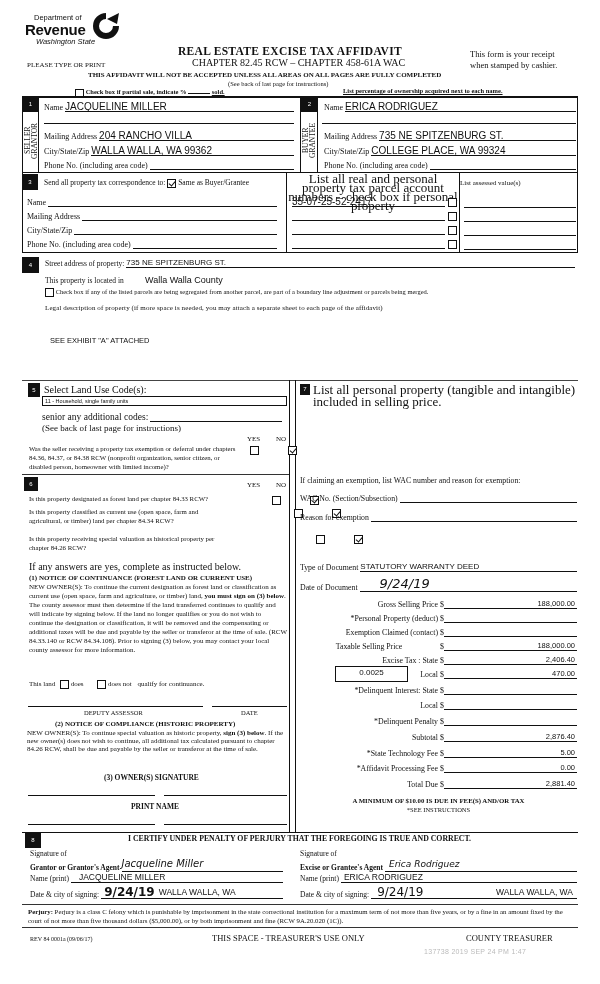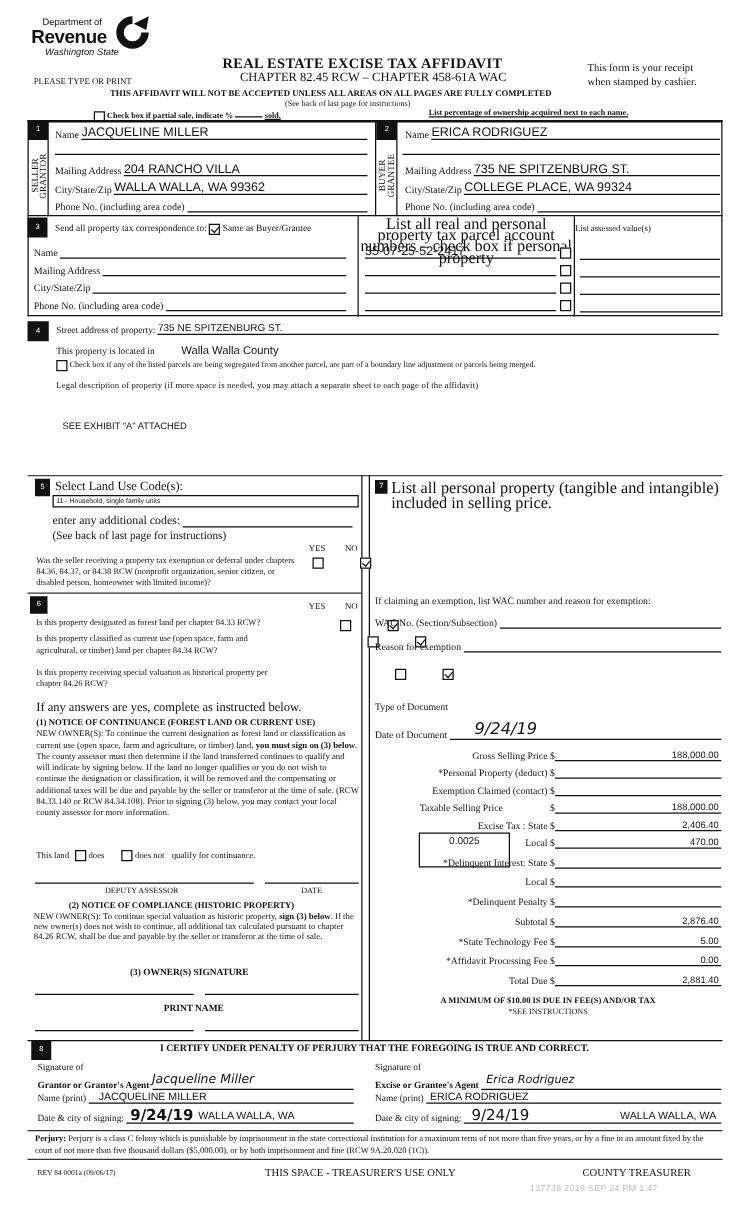--- a/index.html
+++ b/index.html
@@ -174,21 +174,21 @@
 
 
 <div class="abs" style="left:22px;top:380px;width:556px;border-top:1.5px solid #444"></div>
 <div class="abs" style="left:295px;top:380px;height:452px;border-left:1px solid #111"></div>
 <div class="abs" style="left:289px;top:380px;height:452px;border-left:1px solid #111"></div>
 
 <div class="numbox" style="left:28px;top:383px;width:12px;height:14px;line-height:14px">5</div>
 <div class="abs" style="left:44px;top:384px;font-size:10px">Select Land Use Code(s):</div>
 <div class="abs sans" style="left:42px;top:396px;width:245px;height:10px;border:1.5px solid #111;font-size:5.5px;line-height:8px;padding-left:2px">11 - Household, single family units</div>
 <div class="row" style="left:42px;top:410px;width:240px;font-size:9.5px">
-  <span class="lbl">enter any additional codes:</span>
+  <span class="lbl">senior any additional codes:</span>
     <span class="fill" style="height:12px"></span>
 </div>
 <div class="abs" style="left:42px;top:423px;font-size:9px">(See back of last page for instructions)</div>
 <div class="abs" style="left:247px;top:435px;font-size:7px">YES</div>
 <div class="abs" style="left:276px;top:435px;font-size:7px">NO</div>
 <div class="abs" style="left:29px;top:444px;width:214px;font-size:6.8px;line-height:9px">Was the seller receiving a property tax exemption or deferral under chapters 84.36, 84.37, or 84.38 RCW (nonprofit organization, senior citizen, or disabled person, homeowner with limited income)?</div>
 <span class="abs cb" style="left:250px;top:445px"></span>
 <span class="abs cb checked" style="left:277px;top:445px"></span>
 
 
@@ -247,28 +247,29 @@
 <div class="row" style="left:300px;top:492px;width:277px;font-size:7.8px">
   <span class="lbl">WAC No. (Section/Subsection)</span>
     <span class="fill"></span>
 </div>
 <div class="row" style="left:300px;top:511px;width:277px;font-size:7.8px">
   <span class="lbl">Reason for exemption</span>
     <span class="fill"></span>
 </div>
 <div class="row" style="left:300px;top:561px;width:277px;font-size:7.8px">
   <span class="lbl">Type of Document</span>
+  <span class="fill filled" style="font-size:8px">STATUTORY WARRANTY DEED</span>
 </div>
 <div class="row" style="left:300px;top:577px;width:277px;font-size:7.8px">
   <span class="lbl">Date of Document</span>
   <span class="fill hand" style="font-size:13px;height:15px;line-height:14px;padding-left:20px">9/24/19</span>
 </div>
 
 
-<div class="abs" style="left:335px;top:666px;width:73px;height:28px;border:1px solid #111;font-family:'Liberation Sans',sans-serif;font-size:8px;line-height:11px;text-align:center">0.0025</div>
+<div class="abs" style="left:335px;top:666px;width:73px;height:16px;border:1px solid #111;font-family:'Liberation Sans',sans-serif;font-size:8px;line-height:11px;text-align:center">0.0025</div>
 
 <div class="abs" style="left:300px;top:598px;width:277px">
   <div class="row money" style="left:0;top:0;width:277px;font-size:7.8px">
     <span class="lbl" style="width:140px;text-align:right">Gross Selling Price</span>
     <span>$</span>
     <span class="fill">188,000.00</span>
   </div>
   <div class="row money" style="left:0;top:14px;width:277px;font-size:7.8px">
     <span class="lbl" style="width:140px;text-align:right">*Personal Property (deduct)</span>
     <span>$</span>

